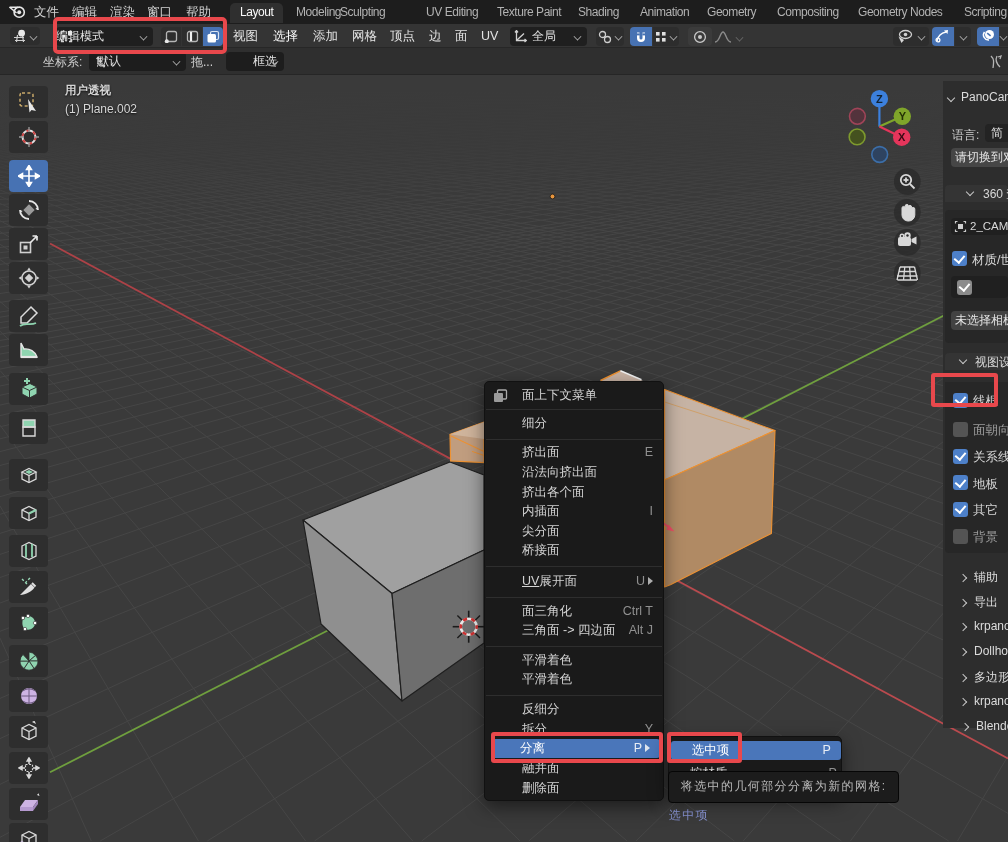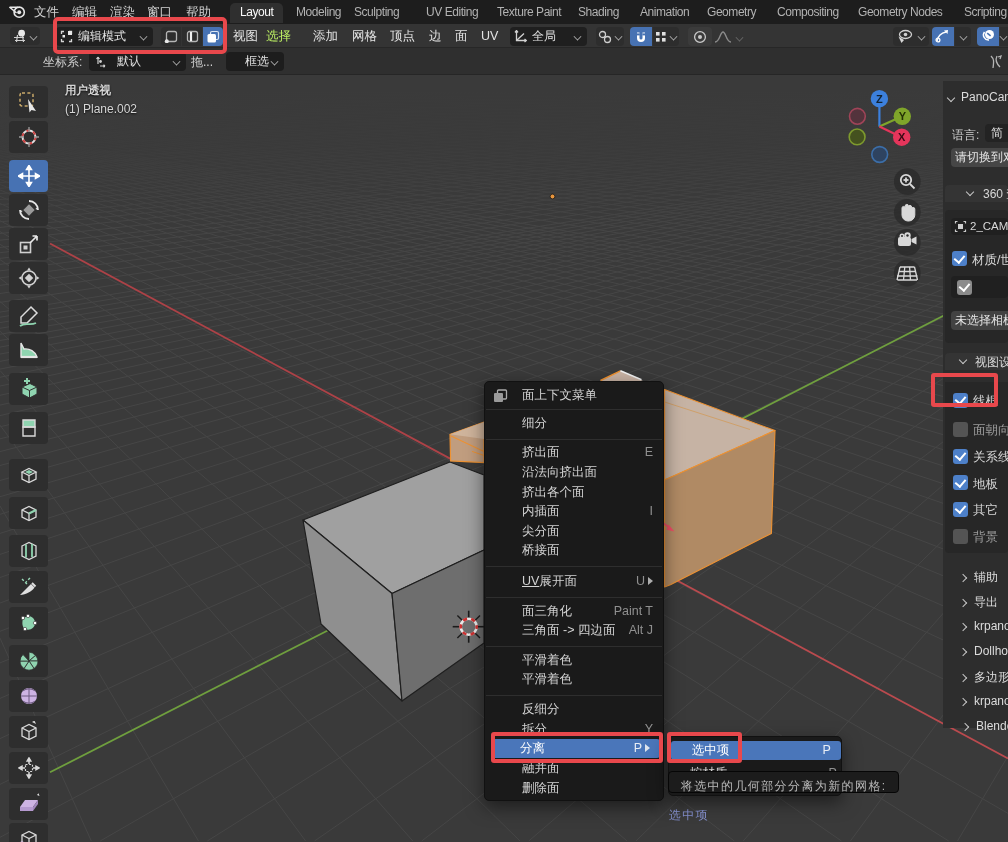--- a/index.html
+++ b/index.html
@@ -54,21 +54,21 @@
       <circle cx="10.2" cy="8.2" r="2" fill="#e8e8e8"></circle>
     </svg>
 <div class="menu1" style="left:34px">文件</div>
 <div class="menu1" style="left:72px">编辑</div>
 <div class="menu1" style="left:110px">渲染</div>
 <div class="menu1" style="left:147px">窗口</div>
 <div class="menu1" style="left:186px">帮助</div>
 <div class="tab act" style="left:230px;top:3px;height:20px;width:53px"></div>
 <div class="tabt" style="left:240px;color:#fafafa">Layout</div>
 <div class="tabt" style="left:296px">Modeling</div>
-<div class="tabt" style="left:354px">Sculpting</div>
+<div class="tabt" style="left:340px">Sculpting</div>
 <div class="tabt" style="left:426px">UV Editing</div>
 <div class="tabt" style="left:497px">Texture Paint</div>
 <div class="tabt" style="left:578px">Shading</div>
 <div class="tabt" style="left:640px">Animation</div>
 <div class="tabt" style="left:707px">Geometry</div>
 <div class="tabt" style="left:777px">Compositing</div>
 <div class="tabt" style="left:858px">Geometry Nodes</div>
 <div class="tabt" style="left:964px">Scripting</div>
 </div>
 
@@ -83,21 +83,21 @@
 <span class="chev" style="position:absolute;right:3px;top:6px"></span>
 </div>
 <div class="fld" style="left:56px;top:3px;width:97px;height:19px;line-height:19px">
 <svg class="abs" style="left:4px;top:3px" width="13" height="13" viewBox="0 0 13 13">
         <g stroke="#d5d5d5" stroke-width="1.3" fill="none">
           <path d="M1.5 4 V1.5 H4 M9 1.5 H11.5 V4 M11.5 9 V11.5 H9 M4 11.5 H1.5 V9"></path>
         </g>
         <rect x="8" y="1" width="4" height="4" fill="#e8e8e8"></rect>
         <rect x="2.5" y="5" width="2.5" height="2.5" fill="#e8e8e8"></rect>
       </svg>
-<span style="margin-left:22px">编辑模式</span>
+<span style="">编辑模式</span>
 <span class="chev" style="position:absolute;right:6px;top:6px"></span>
 </div>
 <div class="abs" style="left:161px;top:3px;width:20px;height:19px;background:#2d2d2d;border-radius:4px 0 0 4px">
 <svg class="abs" style="left:3px;top:3px" width="14" height="13" viewBox="0 0 14 13">
         <rect x="2.5" y="1.5" width="10" height="10" rx="2" fill="none" stroke="#b5b5b5" stroke-width="1.3"></rect>
         <circle cx="2.8" cy="11.2" r="2" fill="#e8e8e8"></circle>
       </svg>
 </div>
 <div class="abs" style="left:182px;top:3px;width:20px;height:19px;background:#2d2d2d">
 <svg class="abs" style="left:3px;top:3px" width="14" height="13" viewBox="0 0 14 13">
@@ -105,21 +105,21 @@
         <path d="M6 2 L6 11" stroke="#f0f0f0" stroke-width="2.2"></path>
       </svg>
 </div>
 <div class="abs" style="left:203px;top:3px;width:20px;height:19px;background:#4772b3;border-radius:0 4px 4px 0">
 <svg class="abs" style="left:3px;top:3px" width="14" height="13" viewBox="0 0 14 13">
         <rect x="4.5" y="1.5" width="8" height="8" rx="1.5" fill="none" stroke="#dce6f2" stroke-width="1.2"></rect>
         <rect x="1.5" y="4" width="8.5" height="8.5" rx="1.5" fill="#fff"></rect>
       </svg>
 </div>
 <div class="menu1" style="left:233px;height:24px;line-height:25px;color:#e3e3e3">视图</div>
-<div class="menu1" style="left:266px;height:24px;line-height:25px;color:#bef264">选择</div>
+<div class="menu1" style="left:273px;height:24px;line-height:25px;color:#ffffff">选择</div>
 <div class="menu1" style="left:313px;height:24px;line-height:25px;color:#e3e3e3">添加</div>
 <div class="menu1" style="left:352px;height:24px;line-height:25px;color:#e3e3e3">网格</div>
 <div class="menu1" style="left:390px;height:24px;line-height:25px;color:#e3e3e3">顶点</div>
 <div class="menu1" style="left:429px;height:24px;line-height:25px;color:#e3e3e3">边</div>
 <div class="menu1" style="left:455px;height:24px;line-height:25px;color:#e3e3e3">面</div>
 <div class="menu1" style="left:481px;height:24px;line-height:25px;color:#e3e3e3">UV</div>
 <div class="fld" style="left:510px;top:3px;width:77px;height:19px;line-height:19px">
 <svg class="abs" style="left:4px;top:3px" width="13" height="13" viewBox="0 0 13 13">
         <g stroke="#d2d2d2" stroke-width="1.3" fill="none">
           <path d="M2.5 1 V10.5 H12"></path>
@@ -201,26 +201,26 @@
 <div id="row3">
 <div class="abs" style="left:43px;top:0;height:27px;line-height:28px;color:#cfcfcf;font-size:12px">坐标系:</div>
 <div class="fld" style="left:89px;top:4px;width:97px;height:19px;line-height:19px;background:#1d1d1d">
 <svg class="abs" style="left:5px;top:3px" width="13" height="13" viewBox="0 0 13 13">
         <g stroke="#d0d0d0" stroke-width="1.2" fill="none">
           <path d="M4 2 L4 9 M4 2 L2.5 4 M4 2 L5.5 4"></path>
           <path d="M6 11 L11 11 M11 11 L9.5 9.8 M11 11 L9.5 12.2"></path>
         </g>
         <circle cx="6.5" cy="6.5" r="1.4" fill="#d0d0d0"></circle>
       </svg>
-<span style="margin-left:28px">默认</span>
+<span style="margin-left:8px">默认</span>
 <span class="chev" style="position:absolute;right:6px;top:6px"></span>
 </div>
 <div class="abs" style="left:191px;top:0;height:27px;line-height:28px;color:#d5d5d5;font-size:12px">拖...</div>
 <div class="fld" style="left:226px;top:4px;width:58px;height:19px;line-height:19px;background:#1d1d1d">
-<span style="margin-left:19px">框选</span>
+<span style="margin-left:27px">框选</span>
 <span class="chev" style="position:absolute;right:6px;top:6px"></span>
 </div>
 <svg class="abs" style="left:988px;top:6px" width="16" height="16" viewBox="0 0 16 16">
       <g stroke="#b5b5b5" stroke-width="1.3" fill="none">
         <path d="M3 2 C6 5 6 7 5 14 M9 2 C7 6 8 9 12 13"></path>
         <path d="M10 3 l3 -1 l-1 3"></path>
       </g>
     </svg>
 </div>
 
@@ -727,21 +727,21 @@
         <span class="lab">桥接面</span>
       </div>
 <div class="msep" style="top:184px"></div>
 <div class="mi" style="top:189.6px">
         <span class="lab"><span style="text-decoration:underline">UV</span>展开面</span>
         <span class="sc">U<span style="display:inline-block;width:0;height:0;border-left:5px solid #aeaeae;border-top:4px solid transparent;border-bottom:4px solid transparent;margin-left:3px"></span></span>
       </div>
 <div class="msep" style="top:214.5px"></div>
 <div class="mi" style="top:219.5px">
         <span class="lab">面三角化</span>
-        <span class="sc">Paint T</span>
+        <span class="sc">Ctrl T</span>
       </div>
 <div class="mi" style="top:239.1px">
         <span class="lab">三角面 -&gt; 四边面</span>
         <span class="sc">Alt J</span>
       </div>
 <div class="msep" style="top:264px"></div>
 <div class="mi" style="top:268.8px">
         <span class="lab">平滑着色</span>
       </div>
 <div class="mi" style="top:288.4px">
@@ -769,19 +769,19 @@
 <div id="smenu" class="abs" style="left:667.8px;top:660.5px;width:174.7px;height:60px;background:#1a1a1a;border:1px solid #111;border-radius:5px;box-shadow:0 6px 18px rgba(0,0,0,.5)">
 <div class="mi hl" style="top:4px;left:2px;width:170px">
         <span class="lab" style="left:21px">选中项</span>
         <span class="sc" style="color:#e8edf5">P</span>
       </div>
 <div class="mi" style="top:27px">
         <span class="lab" style="left:21px">按材质</span>
         <span class="sc">P</span>
       </div>
 </div>
-<div id="ttip" class="abs" style="left:667.8px;top:695.8px;width:231.4px;height:22px;background:#1c1c1c;border:1px solid #060606;border-radius:4px;color:#b9b9b9;font-size:12px;letter-spacing:1.4px;line-height:29px"><span style="margin-left:12px">将选中的几何部分分离为新的网格: <span style="color:#7f8ac6">选中项</span></span></div>
+<div id="ttip" class="abs" style="left:667.8px;top:695.8px;width:231.4px;height:32px;background:#1c1c1c;border:1px solid #060606;border-radius:4px;color:#b9b9b9;font-size:12px;letter-spacing:1.4px;line-height:29px"><span style="margin-left:12px">将选中的几何部分分离为新的网格: <span style="color:#7f8ac6">选中项</span></span></div>
 
 </div>
 <div class="red" style="left:53px;top:17px;width:174px;height:37px;border-radius:5px"></div>
 <div class="red" style="left:930.7px;top:372.8px;width:67.3px;height:34.6px"></div>
 <div class="red" style="left:490.9px;top:731.5px;width:172.5px;height:31.5px"></div>
 <div class="red" style="left:666.9px;top:731.5px;width:75.1px;height:31.5px"></div>
 
 </body></html>

